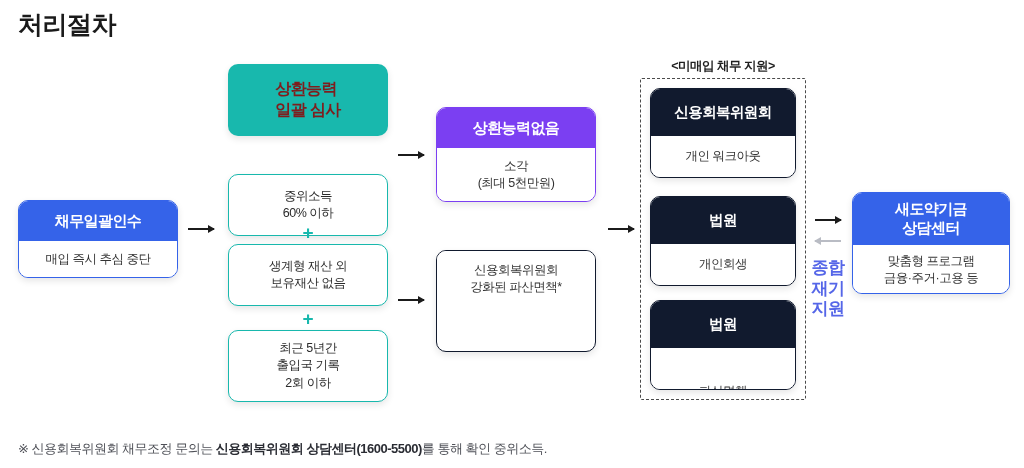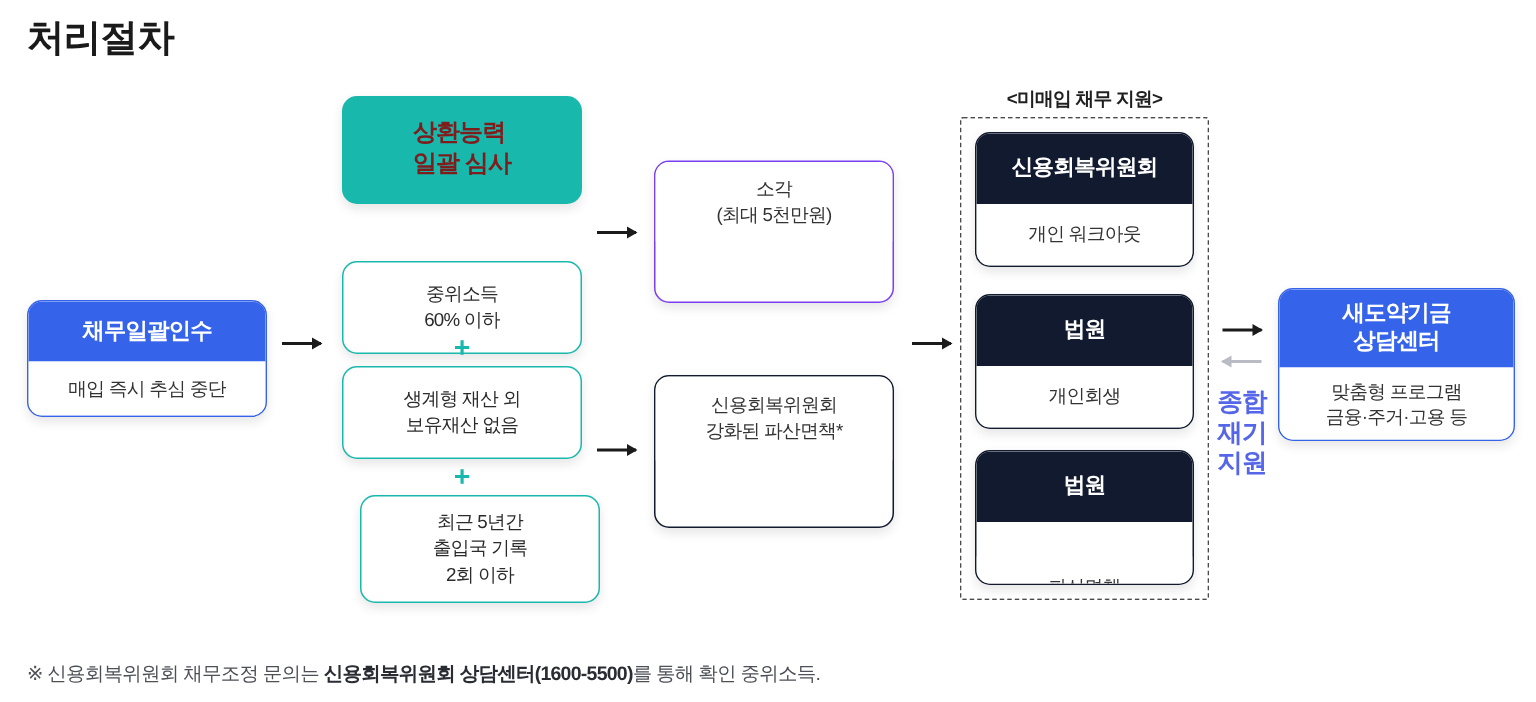--- a/index.html
+++ b/index.html
@@ -202,32 +202,33 @@
 
   <div class="card teal-outline" style="left:228px; top:244px; width:160px; height:62px;">
     <div>
       <span>생계형 재산 외</span><br>
       <span>보유재산 없음</span>
     </div>
   </div>
 
   <div class="plus" style="left:228px; top:309px; width:160px;">+</div>
 
-  <div class="card teal-outline" style="left:228px; top:330px; width:160px; height:72px;margin-left:12px;">
+  <div class="card teal-outline" style="left:228px; top:330px; width:160px; height:72px;">
     <div>
       <span>최근 5년간</span><br>
       <span>출입국 기록</span><br>
       <span>2회 이하</span>
     </div>
   </div>
 
   <div class="arrow" style="left:398px; top:154px; width:26px;"></div>
   <div class="arrow" style="left:398px; top:299px; width:26px;"></div>
 
   <div class="card purple" style="left:436px; top:107px; width:160px; height:95px;">
+    <div class="card-head" style="height:40px;">상환능력없음</div>
     <div class="card-body" style="height:53px;">
       <div>
         <span>소각</span><br>
         <span>(최대 5천만원)</span>
       </div>
     </div>
   </div>
 
   <div class="card dark" style="left:436px; top:250px; width:160px; height:102px;">
     <div class="card-body" style="height:56px;">

